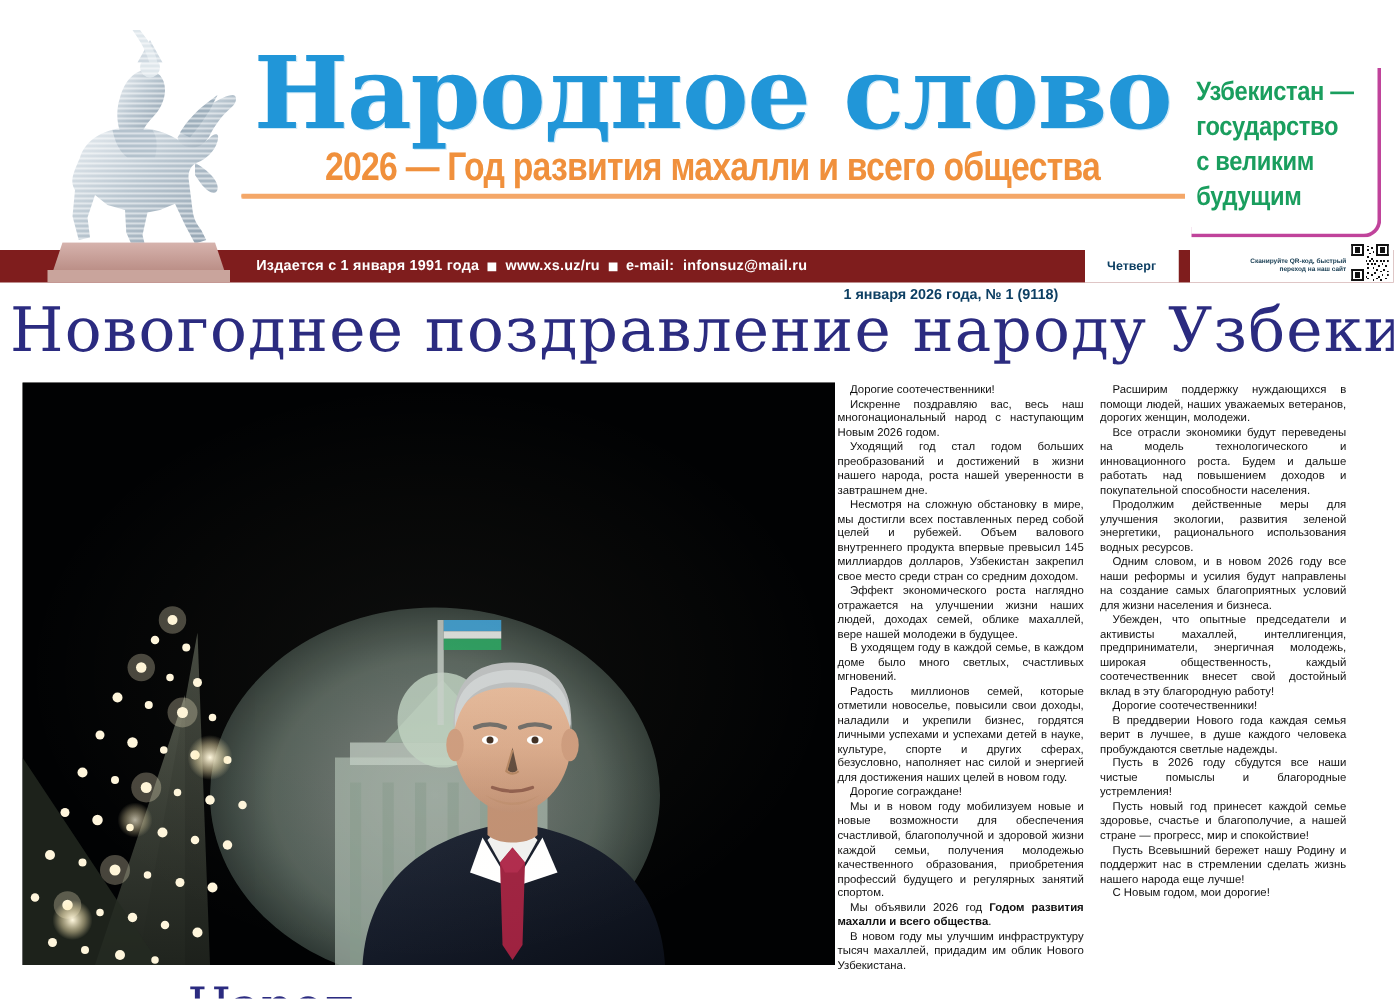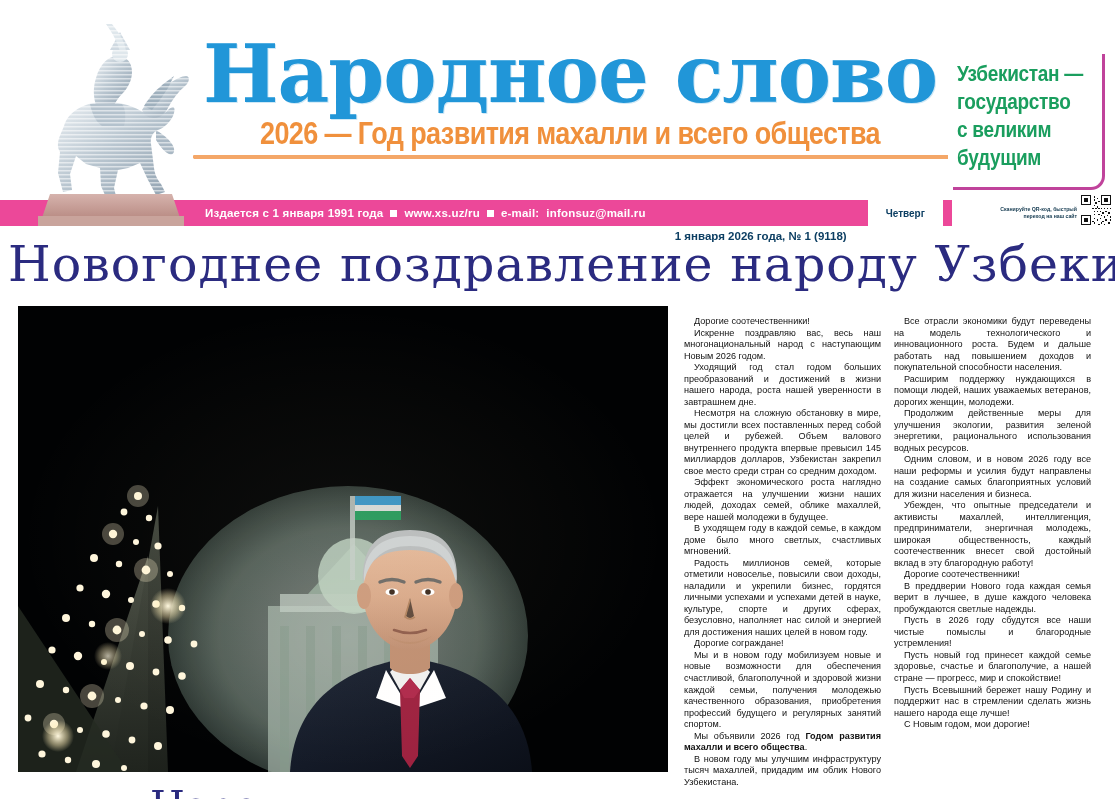--- a/index.html
+++ b/index.html
@@ -84,21 +84,21 @@
     transform:scaleY(1.12);
     transform-origin:left top;
     letter-spacing:-0.3px;
   }
 
   
   .infobar{
     position:relative;
     height:26px;
     width:1115px;
-    background:#ec4899;
+    background:#7f1d1d;
     display:flex;
     align-items:stretch;
     z-index:2;
   }
   .infobar-left{
     flex:0 0 auto;
     display:flex;align-items:center;
     color:#ffffff;
     font-weight:bold;
     font-size:11.5px;
@@ -181,23 +181,22 @@
     background:#000;
     overflow:hidden;
     flex:0 0 650px;
   }
   .photo svg{position:absolute;left:0;top:0;}
 
   .cols{
     flex:1 1 auto;
     display:flex;
     gap:13px;
-    padding-left:16px;
+    padding-left:2px;
     box-sizing:border-box;
-    margin-top:10px;
   }
   .col{
     width:197px;
     font-family:"Liberation Sans", sans-serif;
     font-size:9.1px;
     line-height:1.268;
     color:#111;
     text-align:justify;
     hyphens:auto;
   }
@@ -551,22 +550,22 @@
       <p>Радость миллионов семей, которые отметили новоселье, повысили свои доходы, наладили и укрепили бизнес, гордятся личными успехами и успехами детей в науке, культуре, спорте и других сферах, безусловно, наполняет нас силой и энергией для достижения наших целей в новом году.</p>
       <p>Дорогие сограждане!</p>
       <p>Мы и в новом году мобилизуем новые и новые возможности для обеспечения счастливой, благополучной и здоровой жизни каждой семьи, получения молодежью качественного образования, приобретения профессий будущего и регулярных занятий спортом.</p>
       <p>
         <span>Мы объявили 2026 год </span><b>Годом развития махалли и всего общества</b><span>.</span>
       </p>
       <p>В новом году мы улучшим инфраструктуру тысяч махаллей, придадим им облик Нового Узбекистана.</p>
     </div>
 
     <div class="col">
+      <p>Расширим поддержку нуждающихся в помощи людей, наших уважаемых ветеранов, дорогих женщин, молодежи.</p>
       <p>Все отрасли экономики будут переведены на модель технологического и инновационного роста. Будем и дальше работать над повышением доходов и покупательной способности населения.</p>
-      <p>Расширим поддержку нуждающихся в помощи людей, наших уважаемых ветеранов, дорогих женщин, молодежи.</p>
       <p>Продолжим действенные меры для улучшения экологии, развития зеленой энергетики, рационального использования водных ресурсов.</p>
       <p>Одним словом, и в новом 2026 году все наши реформы и усилия будут направлены на создание самых благоприятных условий для жизни населения и бизнеса.</p>
       <p>Убежден, что опытные председатели и активисты махаллей, интеллигенция, предприниматели, энергичная молодежь, широкая общественность, каждый соотечественник внесет свой достойный вклад в эту благородную работу!</p>
       <p>Дорогие соотечественники!</p>
       <p>В преддверии Нового года каждая семья верит в лучшее, в душе каждого человека пробуждаются светлые надежды.</p>
       <p>Пусть в 2026 году сбудутся все наши чистые помыслы и благородные устремления!</p>
       <p>Пусть новый год принесет каждой семье здоровье, счастье и благополучие, а нашей стране — прогресс, мир и спокойствие!</p>
       <p>Пусть Всевышний бережет нашу Родину и поддержит нас в стремлении сделать жизнь нашего народа еще лучше!</p>
       <p>С Новым годом, мои дорогие!</p>
     </div>

